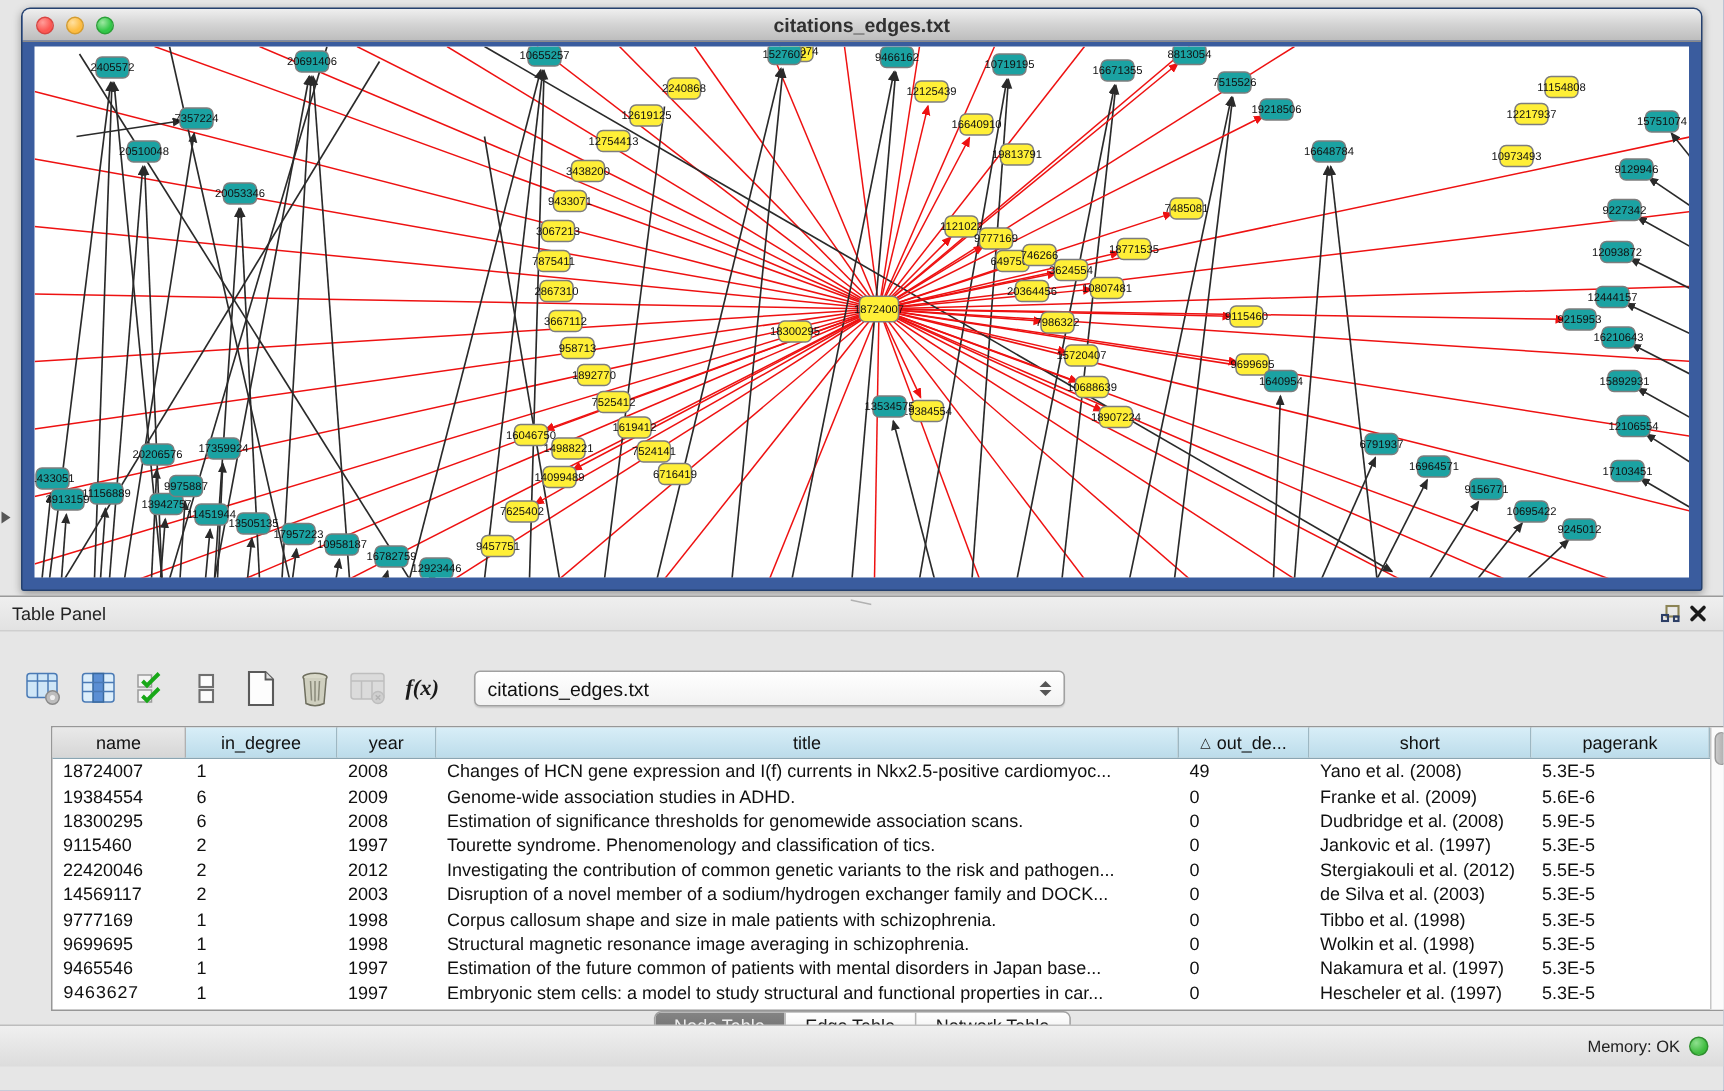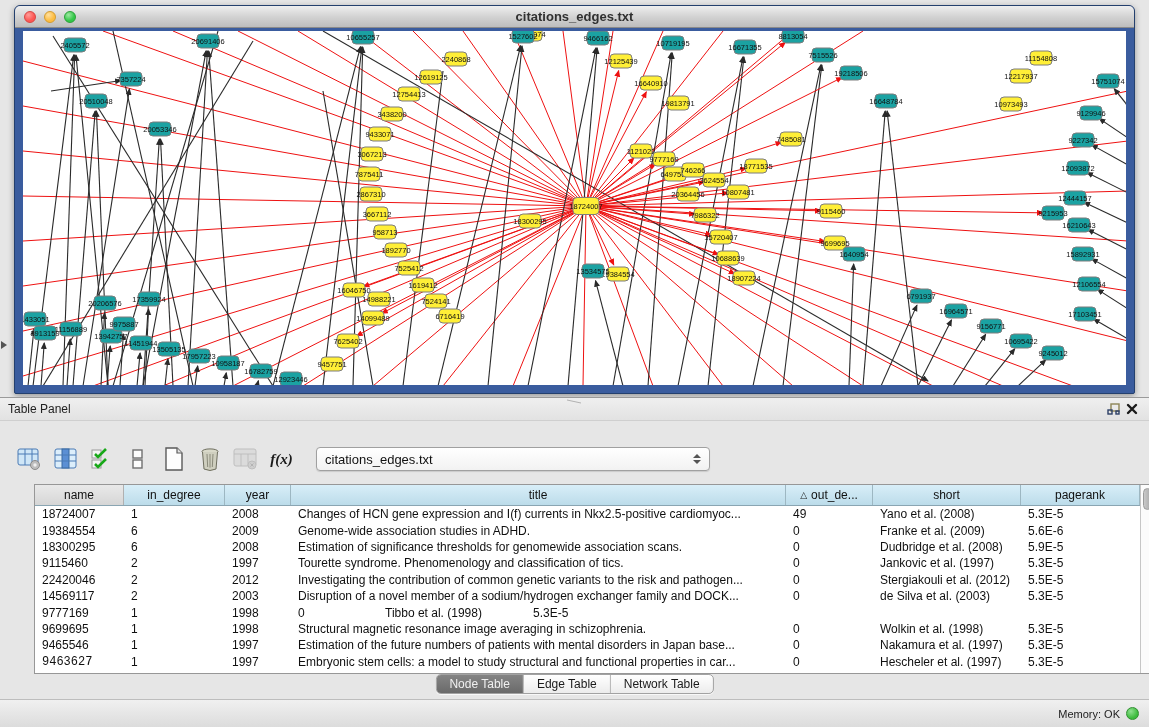--- a/index.html
+++ b/index.html
@@ -65,21 +65,21 @@
   .vthumb { position:absolute; left:2px; top:3px; width:9px; height:22px; border-radius:5px;
     background:linear-gradient(90deg,#c9c9c9,#a8a8a8); border:1px solid #9b9b9b; }
 
   .seg-tabs { position:absolute; left:50%; transform:translateX(-50%); top:276px; height:20px;
     display:flex; border:1px solid #a2a2a2; border-radius:5px; overflow:hidden;
     background:linear-gradient(#ffffff,#ececec); box-shadow:0 1px 0 rgba(255,255,255,.7); }
   .seg { padding:0 13px; font-size:12px; line-height:19px; color:#1a1a1a; border-left:1px solid #b5b5b5; }
   .seg:first-child { border-left:none; }
   .seg.active { background:linear-gradient(#848484,#6a6a6a); color:#f0f0f0; }
 
-  .statusbar { position:absolute; left:0; bottom:0; width:100%; height:28px;
+  .statusbar { position:absolute; left:0; bottom:16px; width:100%; height:28px;
     border-top:1px solid #bdbdbd; background:linear-gradient(#f0f0f0,#dcdcdc);
     display:flex; align-items:center; justify-content:flex-end; padding:0 10px; gap:6px; }
   .statusbar .mem { font-size:11px; color:#222; }
   .mem-dot { width:13px; height:13px; border-radius:50%;
     background:radial-gradient(circle at 35% 30%, #8fe08f, #3dbb3d 65%); border:1px solid #2f8f2f; }
 </style>
 </head>
 <body>
 
 <div class="edge-arrow"></div>
@@ -759,38 +759,39 @@
           <div class="g-cell" style="width: 66px;">2003</div>
           <div class="g-cell" style="width: 495px;">Disruption of a novel member of a sodium/hydrogen exchanger family and DOCK...</div>
           <div class="g-cell" style="width: 87px;">0</div>
           <div class="g-cell" style="width: 148px;">de Silva et al. (2003)</div>
           <div class="g-cell" style="width: 119px;">5.3E-5</div>
         </div>
         <div class="grid-row">
           <div class="g-cell" style="width: 89px;">9777169</div>
           <div class="g-cell" style="width: 101px;">1</div>
           <div class="g-cell" style="width: 66px;">1998</div>
+          <div class="g-cell" style="width: 495px;">Corpus callosum shape and size in male patients with schizophrenia.</div>
           <div class="g-cell" style="width: 87px;">0</div>
           <div class="g-cell" style="width: 148px;">Tibbo et al. (1998)</div>
           <div class="g-cell" style="width: 119px;">5.3E-5</div>
         </div>
         <div class="grid-row">
           <div class="g-cell" style="width: 89px;">9699695</div>
           <div class="g-cell" style="width: 101px;">1</div>
           <div class="g-cell" style="width: 66px;">1998</div>
           <div class="g-cell" style="width: 495px;">Structural magnetic resonance image averaging in schizophrenia.</div>
           <div class="g-cell" style="width: 87px;">0</div>
           <div class="g-cell" style="width: 148px; text-align: right;">Wolkin et al. (1998)</div>
           <div class="g-cell" style="width: 119px;">5.3E-5</div>
         </div>
         <div class="grid-row">
           <div class="g-cell" style="width: 89px;">9465546</div>
           <div class="g-cell" style="width: 101px;">1</div>
           <div class="g-cell" style="width: 66px;">1997</div>
-          <div class="g-cell" style="width: 495px;">Estimation of the future numbers of patients with mental disorders in Japan base...</div>
+          <div class="g-cell" style="width: 495px;">Estimation of the future common of patients with mental disorders in Japan base...</div>
           <div class="g-cell" style="width: 87px;">0</div>
           <div class="g-cell" style="width: 148px;">Nakamura et al. (1997)</div>
           <div class="g-cell" style="width: 119px;">5.3E-5</div>
         </div>
         <div class="grid-row">
           <div class="g-cell" style="width: 89px; font-family: Liberation Mono, monospace;">9463627</div>
           <div class="g-cell" style="width: 101px;">1</div>
           <div class="g-cell" style="width: 66px;">1997</div>
           <div class="g-cell" style="width: 495px;">Embryonic stem cells: a model to study structural and functional properties in car...</div>
           <div class="g-cell" style="width: 87px;">0</div>

